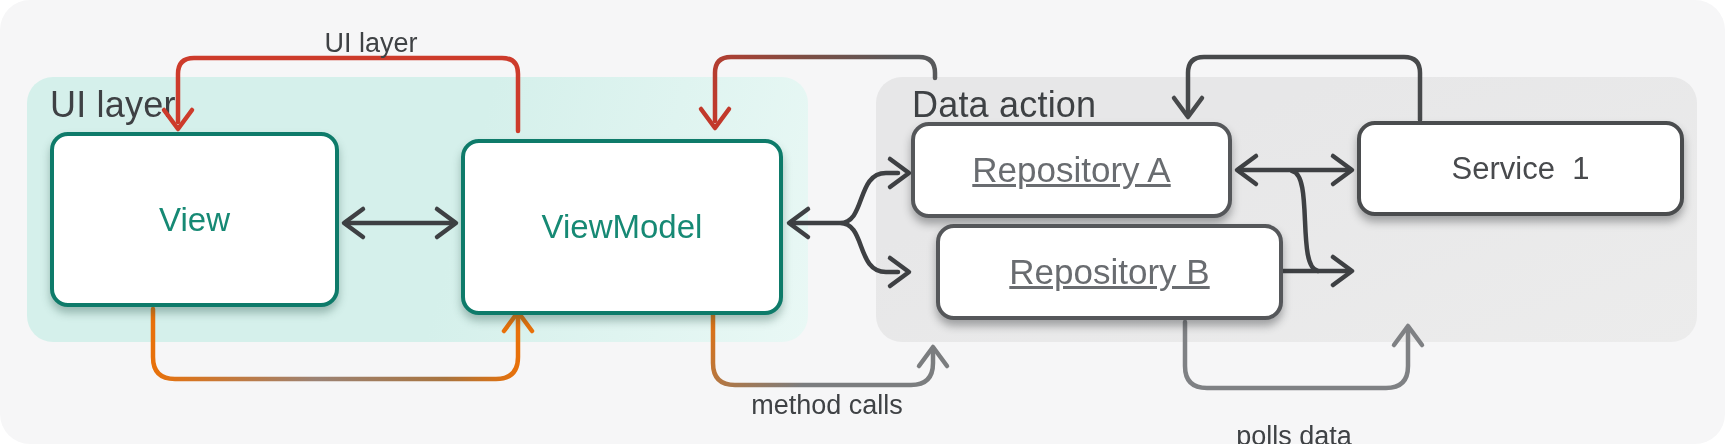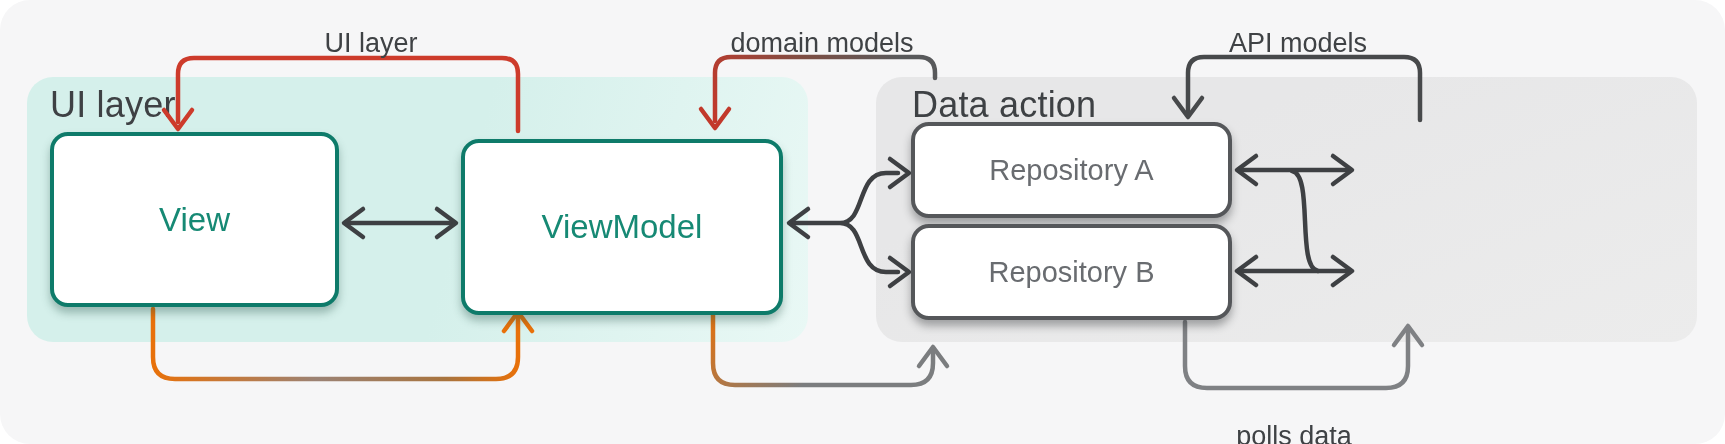--- a/index.html
+++ b/index.html
@@ -20,26 +20,26 @@
        background:linear-gradient(160deg,#e7e7e8 30%,#ececec 100%);}
   .layer-title{position:absolute;font-size:36px;color:#3e4144;letter-spacing:.2px;}
   .node{position:absolute;display:flex;align-items:center;justify-content:center;
         background:#ffffff;border-radius:18px;box-sizing:border-box;}
   .node.teal{border:4px solid var(--teal-border);
         box-shadow:0 6px 8px rgba(35,80,70,.35);}
   .node.gray{border:4px solid var(--box-border-dark);
         box-shadow:0 6px 8px rgba(40,42,44,.38);}
   .node-label{white-space:pre;}
   .node.teal .node-label{color:var(--teal-text);font-size:33px;}
-  .node.repo .node-label{color:var(--repo-text);font-size:29px;}
+  .node.repo .node-label{color:var(--repo-text);font-size:35px;text-decoration:underline;}
   .node.service .node-label{color:var(--service-text);font-size:31px;}
   #view{left:50px;top:132px;width:289px;height:175px;align-items:center;}
   #viewmodel{left:461px;top:139px;width:322px;height:176px;}
   #repo-a{left:911px;top:122px;width:321px;height:96px;border-color:#55575a;}
-  #repo-b{left:911px;top:224px;width:321px;height:96px;border-color:#55575a;}
+  #repo-b{left:936px;top:224px;width:347px;height:96px;border-color:#55575a;}
   #service-1{left:1357px;top:121px;width:327px;height:95px;}
   #service-2{left:1357px;top:224px;width:327px;height:95px;}
   .arrow-label{position:absolute;transform:translateX(-50%);font-size:27px;
         color:var(--label-text);white-space:nowrap;}
   svg.wires{position:absolute;left:0;top:0;width:1725px;height:444px;pointer-events:none;}
   svg.wires path{fill:none;stroke-linecap:round;stroke-linejoin:round;stroke-width:4.5px;}
 </style>
 </head>
 <body>
 
@@ -132,18 +132,20 @@
   </div>
   <div class="node teal" id="viewmodel">
     <span class="node-label">ViewModel</span>
   </div>
   <div class="node gray repo" id="repo-a">
     <span class="node-label">Repository A</span>
   </div>
   <div class="node gray repo" id="repo-b">
     <span class="node-label">Repository B</span>
   </div>
+  <div class="node gray service" id="service-1">
+    <span class="node-label">Service  1</span>
+  </div>
 
   <div class="arrow-label" style="left:371px;top:28px;">UI layer</div>
-  <div class="arrow-label" style="left:822px;top:28px;">domain models</div>
-  <div class="arrow-label" style="left:1298px;top:28px;">API models</div>
+  <div class="arrow-label" style="left:827px;top:390px;">method calls</div>
   <div class="arrow-label" style="left:1294px;top:421px;">polls data</div>
 </div>
 
 </body></html>

